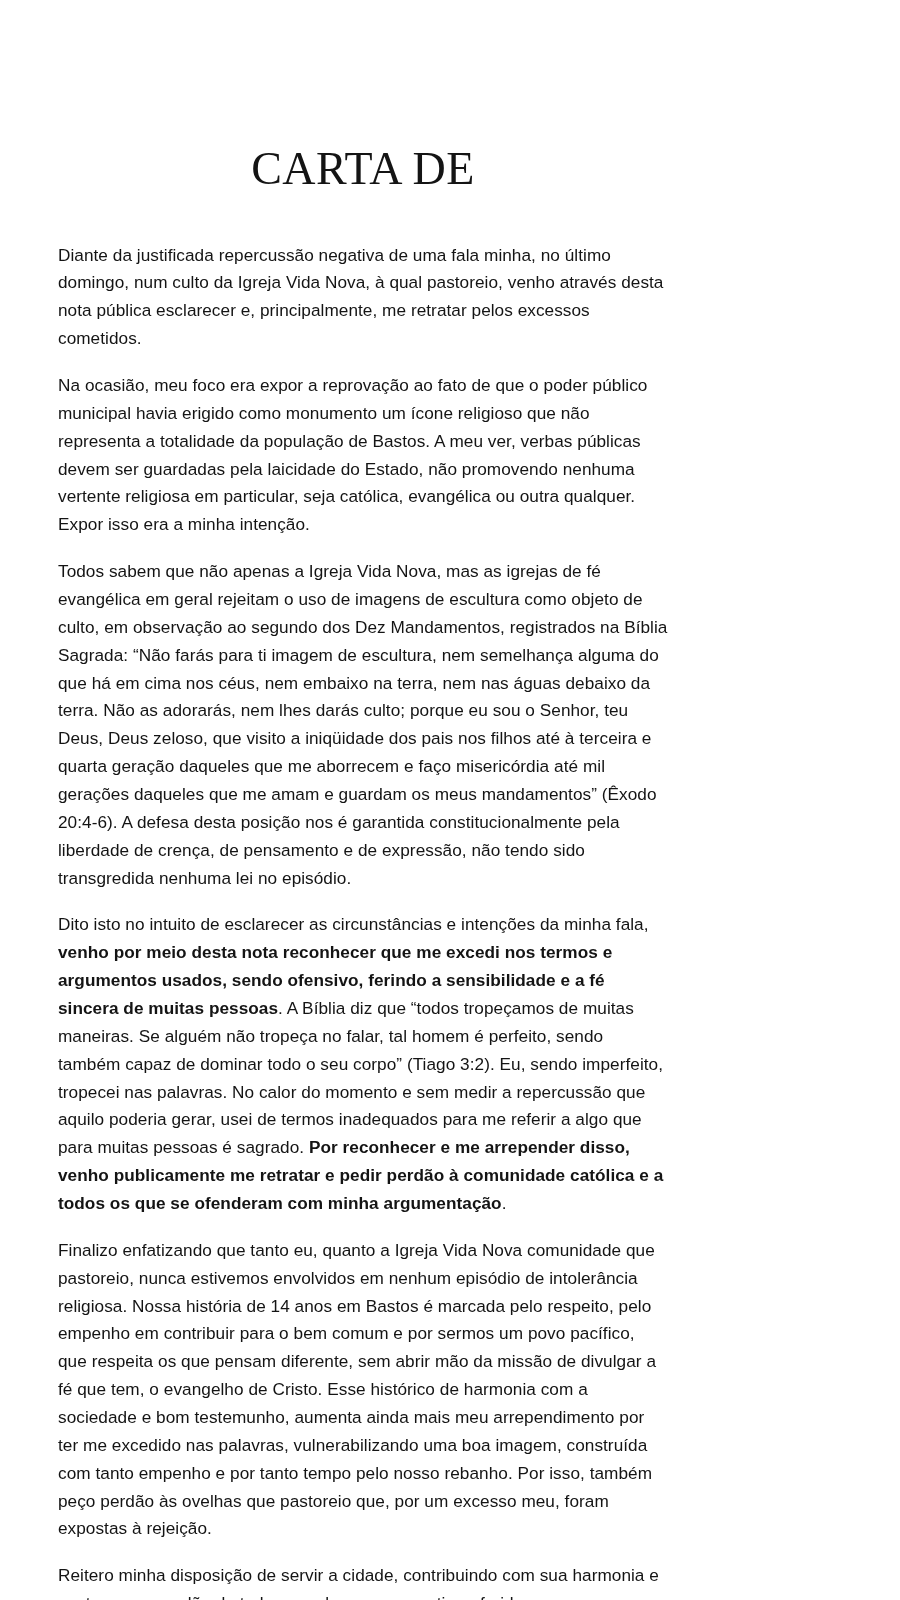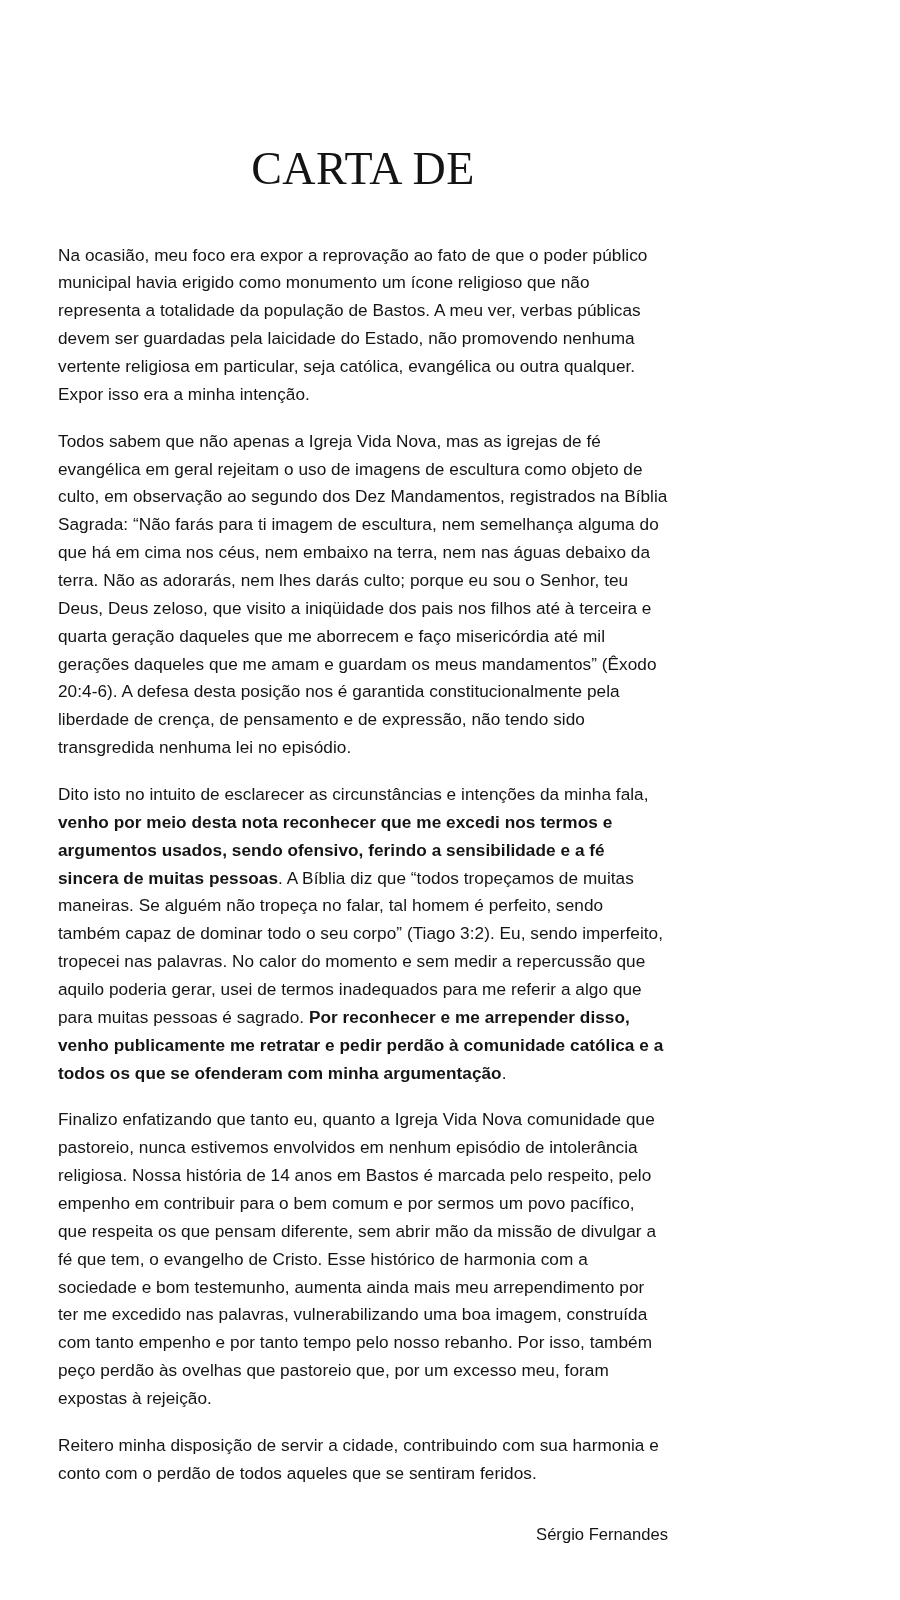--- a/index.html
+++ b/index.html
@@ -62,20 +62,21 @@
 </head>
 <body>
 
 <div class="page">
 
   <h1 class="doc-title">
     <span class="line">CARTA DE</span>
   </h1>
 
   <div class="body-text">
+      <p><span>Diante da justificada repercussão negativa de uma fala minha, no último domingo, num culto da Igreja Vida Nova, à qual pastoreio, venho através desta nota pública esclarecer e, principalmente, me retratar pelos excessos cometidos.</span></p>
       <p><span>Na ocasião, meu foco era expor a reprovação ao fato de que o poder público municipal havia erigido como monumento um ícone religioso que não representa a totalidade da população de Bastos. A meu ver, verbas públicas devem ser guardadas pela laicidade do Estado, não promovendo nenhuma vertente religiosa em particular, seja católica, evangélica ou outra qualquer. Expor isso era a minha intenção.</span></p>
       <p><span>Todos sabem que não apenas a Igreja Vida Nova, mas as igrejas de fé evangélica em geral rejeitam o uso de imagens de escultura como objeto de culto, em observação ao segundo dos Dez Mandamentos, registrados na Bíblia Sagrada: “Não farás para ti imagem de escultura, nem semelhança alguma do que há em cima nos céus, nem embaixo na terra, nem nas águas debaixo da terra. Não as adorarás, nem lhes darás culto; porque eu sou o Senhor, teu Deus, Deus zeloso, que visito a iniqüidade dos pais nos filhos até à terceira e quarta geração daqueles que me aborrecem e faço misericórdia até mil gerações daqueles que me amam e guardam os meus mandamentos” (Êxodo 20:4-6). A defesa desta posição nos é garantida constitucionalmente pela liberdade de crença, de pensamento e de expressão, não tendo sido transgredida nenhuma lei no episódio.</span></p>
       <p><span>Dito isto no intuito de esclarecer as circunstâncias e intenções da minha fala, </span><b>venho por meio desta nota reconhecer que me excedi nos termos e argumentos usados, sendo ofensivo, ferindo a sensibilidade e a fé sincera de muitas pessoas</b><span>. A Bíblia diz que “todos tropeçamos de muitas maneiras. Se alguém não tropeça no falar, tal homem é perfeito, sendo também capaz de dominar todo o seu corpo” (Tiago 3:2). Eu, sendo imperfeito, tropecei nas palavras. No calor do momento e sem medir a repercussão que aquilo poderia gerar, usei de termos inadequados para me referir a algo que para muitas pessoas é sagrado. </span><b>Por reconhecer e me arrepender disso, venho publicamente me retratar e pedir perdão à comunidade católica e a todos os que se ofenderam com minha argumentação</b><span>.</span></p>
       <p><span>Finalizo enfatizando que tanto eu, quanto a Igreja Vida Nova comunidade que pastoreio, nunca estivemos envolvidos em nenhum episódio de intolerância religiosa. Nossa história de 14 anos em Bastos é marcada pelo respeito, pelo empenho em contribuir para o bem comum e por sermos um povo pacífico, que respeita os que pensam diferente, sem abrir mão da missão de divulgar a fé que tem, o evangelho de Cristo. Esse histórico de harmonia com a sociedade e bom testemunho, aumenta ainda mais meu arrependimento por ter me excedido nas palavras, vulnerabilizando uma boa imagem, construída com tanto empenho e por tanto tempo pelo nosso rebanho. Por isso, também peço perdão às ovelhas que pastoreio que, por um excesso meu, foram expostas à rejeição.</span></p>
       <p><span>Reitero minha disposição de servir a cidade, contribuindo com sua harmonia e conto com o perdão de todos aqueles que se sentiram feridos.</span></p>
     </div>
 
   <div class="signature">
     <span class="sig-line">Sérgio Fernandes</span>
   </div>

